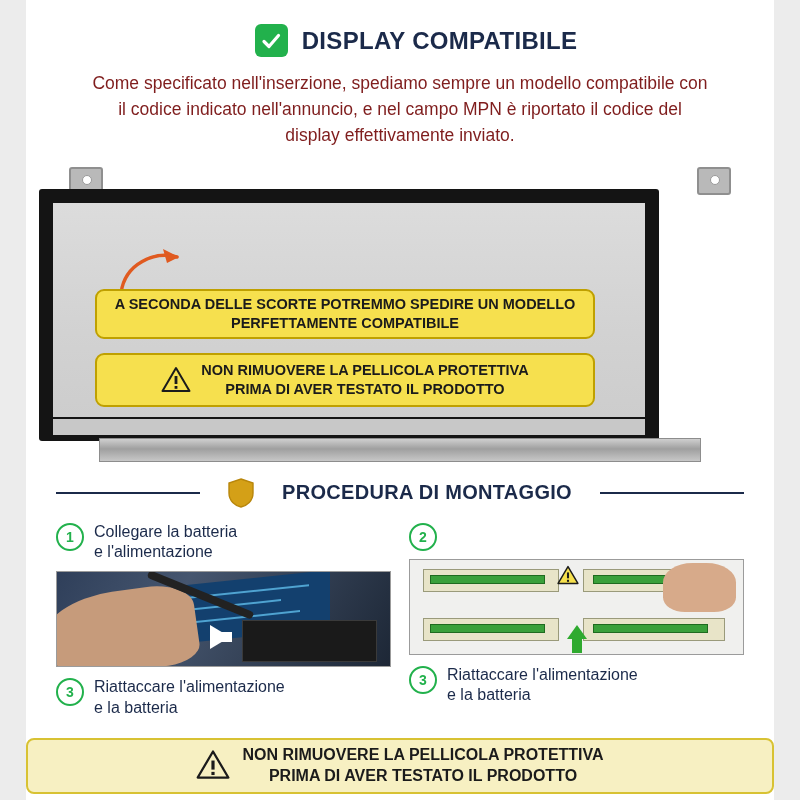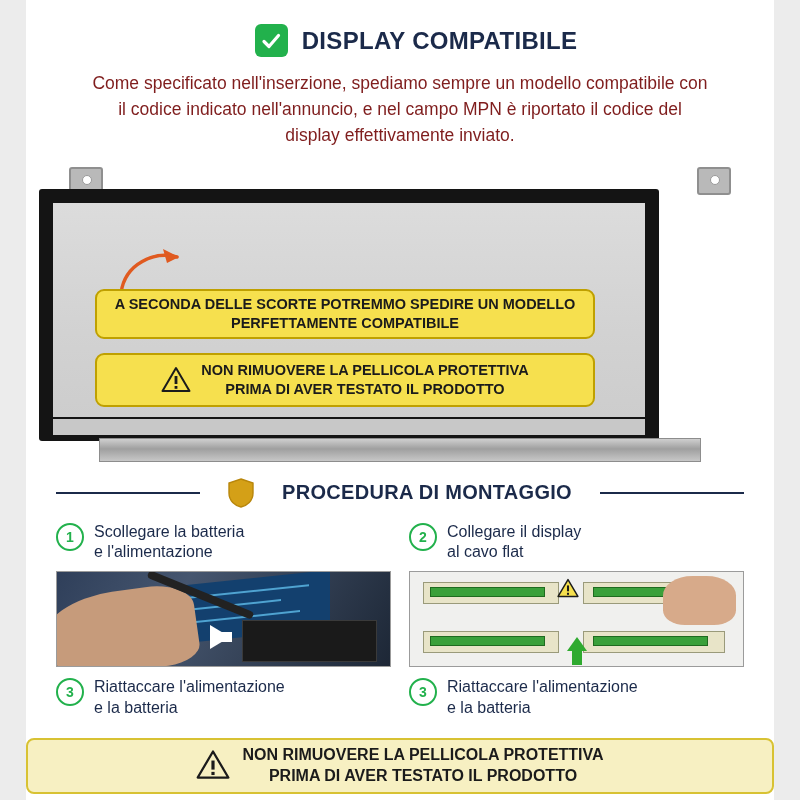--- a/index.html
+++ b/index.html
@@ -437,21 +437,21 @@
       <div class="mont-title">PROCEDURA DI MONTAGGIO</div>
       <div class="line"></div>
     </div>
 
     <div class="steps">
 
       <div class="step-col">
         <div class="step-line">
           <div class="step-num">1</div>
           <div class="step-txt">
-            <span>Scollegare la batteria</span><br>
+            <span>Collegare la batteria</span><br>
             <span>e l'alimentazione</span>
           </div>
         </div>
 
         <div class="photo photo-a">
           <div class="pcb">
             <div class="pcb-line" style="left:6%;top:20%;width:80%"></div>
             <div class="pcb-line" style="left:6%;top:42%;width:62%"></div>
             <div class="pcb-line" style="left:6%;top:64%;width:74%"></div>
           </div>
@@ -466,24 +466,20 @@
           <div class="step-txt">
             <span>Riattaccare l'alimentazione</span><br>
             <span>e la batteria</span>
           </div>
         </div>
       </div>
 
       <div class="step-col">
         <div class="step-line">
           <div class="step-num">2</div>
-          <div class="step-txt">
-            <span>Collegare il display</span><br>
-            <span>al cavo flat</span>
-          </div>
         </div>
 
         <div class="photo photo-b">
           <div class="conn" style="left:4%;top:10%;width:40%;height:22%;"></div>
           <div class="conn-green" style="left:6%;top:16%;width:34%;height:8%;"></div>
           <div class="conn" style="left:52%;top:10%;width:42%;height:22%;"></div>
           <div class="conn-green" style="left:55%;top:16%;width:34%;height:8%;"></div>
           <div class="conn" style="left:4%;top:62%;width:40%;height:22%;"></div>
           <div class="conn-green" style="left:6%;top:68%;width:34%;height:8%;"></div>
           <div class="conn" style="left:52%;top:62%;width:42%;height:22%;"></div>

